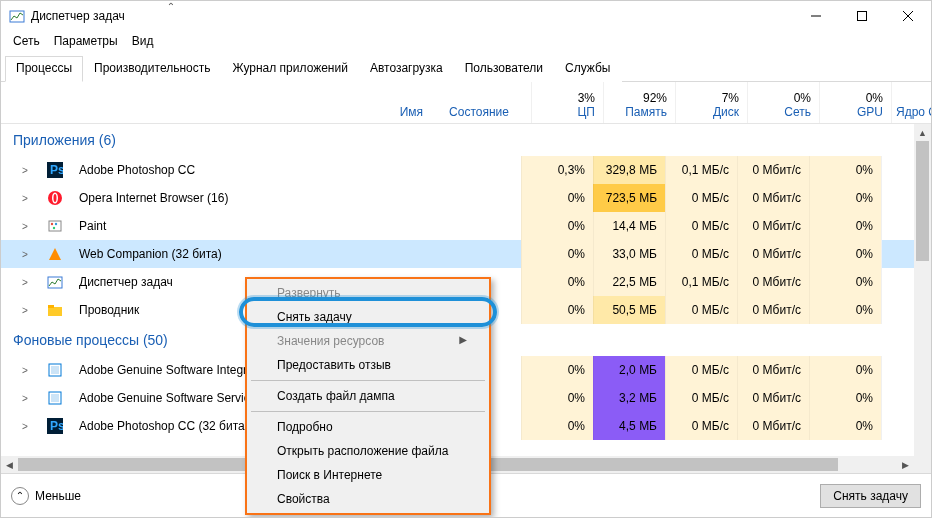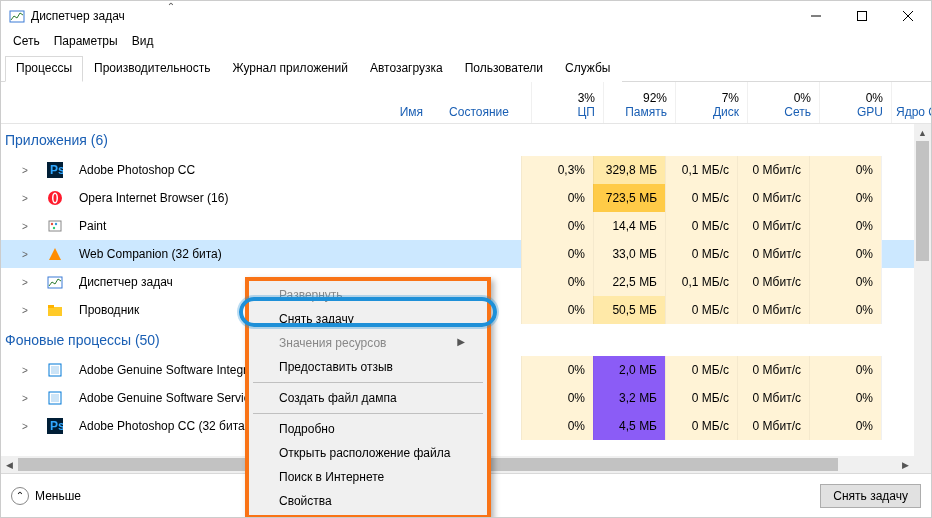--- a/index.html
+++ b/index.html
@@ -18,21 +18,21 @@
 .header-row .col { display:flex; flex-direction:column; justify-content:flex-end; padding:4px 8px 4px 4px; }
 .header-row .col .pct { text-align:right; color:#000; }
 .header-row .col .lbl { text-align:right; }
 .name-col { width:430px; flex:none; }
 .state-col { width:100px; flex:none; }
 .cpu-col,.mem-col,.disk-col,.net-col,.gpu-col { width:72px; flex:none; text-align:right; border-left:1px solid #f0f0f0; }
 .gpucore-col { width:50px; flex:none; text-align:right; border-left:1px solid #f0f0f0; }
 .name-head { display:flex; align-items:flex-end; justify-content:space-between; padding-bottom:4px; }
 .sort-ind { text-align:center; color:#555; font-size:10px; width:100%; height:10px; }
 .body { overflow:hidden; height:392px; position:relative; }
-.group-title { color:#1a5fb4; font-size:14px; padding:8px 0 8px 4px; }
+.group-title { color:#1a5fb4; font-size:14px; padding:8px 0 8px 12px; }
 .row { display:flex; height:28px; align-items:stretch; }
 .row.selected { background:#cce8ff; }
 .row .cell { display:flex; align-items:center; padding:0 8px 0 4px; }
 .row .num { justify-content:flex-end; font-size:12px; }
 .row .name-cell { width:430px; padding-left:18px; gap:6px; }
 .row .state-cell { width:100px; }
 .expand { width:12px; color:#666; font-size:10px; text-align:center; display:inline-block; }
 .picon { width:36px; height:16px; display:inline-flex; align-items:center; justify-content:center; }
 .heat-cpu0{background:#fff3d6}.heat-cpu1{background:#fff3d6}
 .heat-mem0{background:#ffe9a8}.heat-mem1{background:#ffcb47}.heat-mem2{background:#fff3d6}.heat-mem3{background:#8b5cf6}
@@ -43,21 +43,21 @@
 .footer { position:absolute; bottom:0; left:0; right:0; height:44px; border-top:1px solid #d9d9d9; display:flex; align-items:center; justify-content:space-between; padding:0 10px; background:#fff; }
 .fewer { display:flex; gap:6px; align-items:center; color:#000; }
 .fewer .circ { width:18px; height:18px; border:1px solid #888; border-radius:50%; display:flex; align-items:center; justify-content:center; font-size:10px; }
 .endtask { padding:4px 12px; border:1px solid #adadad; background:#e1e1e1; }
 .scrollbar-v { position:absolute; right:0; top:0; width:17px; height:100%; background:#f0f0f0; }
 .scrollbar-v .thumb { position:absolute; left:2px; width:13px; background:#c2c2c2; }
 .scrollbar-v .arr { height:17px; width:17px; display:flex; align-items:center; justify-content:center; color:#555; font-size:9px; }
 .scrollbar-h { position:absolute; bottom:44px; left:0; right:17px; height:17px; background:#f0f0f0; }
 .scrollbar-h .thumb { position:absolute; top:2px; height:13px; background:#c2c2c2; }
 .scrollbar-h .arr { width:17px; height:17px; display:inline-flex; align-items:center; justify-content:center; color:#555; font-size:9px; }
-.contextmenu { position:absolute; background:#f0f0f0; border:4px solid #f97316; box-shadow:3px 3px 6px rgba(0,0,0,0.3); padding:2px; z-index:100; width:246px; }
+.contextmenu { position:absolute; background:#f0f0f0; border:2px solid #f97316; box-shadow:3px 3px 6px rgba(0,0,0,0.3); padding:2px; z-index:100; width:246px; }
 .contextmenu .mi { padding:5px 20px 5px 28px; color:#000; }
 .contextmenu .mi.disabled { color:#888; }
 .contextmenu hr { border:none; border-top:1px solid #c0c0c0; margin:3px 2px; }
 .contextmenu .mi .arrw { float:right; font-size:10px; color:#555; }
 .highlight { position:absolute; border:4px solid #1e90d8; border-radius:16px; pointer-events:none; z-index:200; box-shadow:0 0 0 2px rgba(30,144,216,0.3); }
 .gpucore-col .lbl{white-space:nowrap}
 </style>
 </head>
 <body>
 

